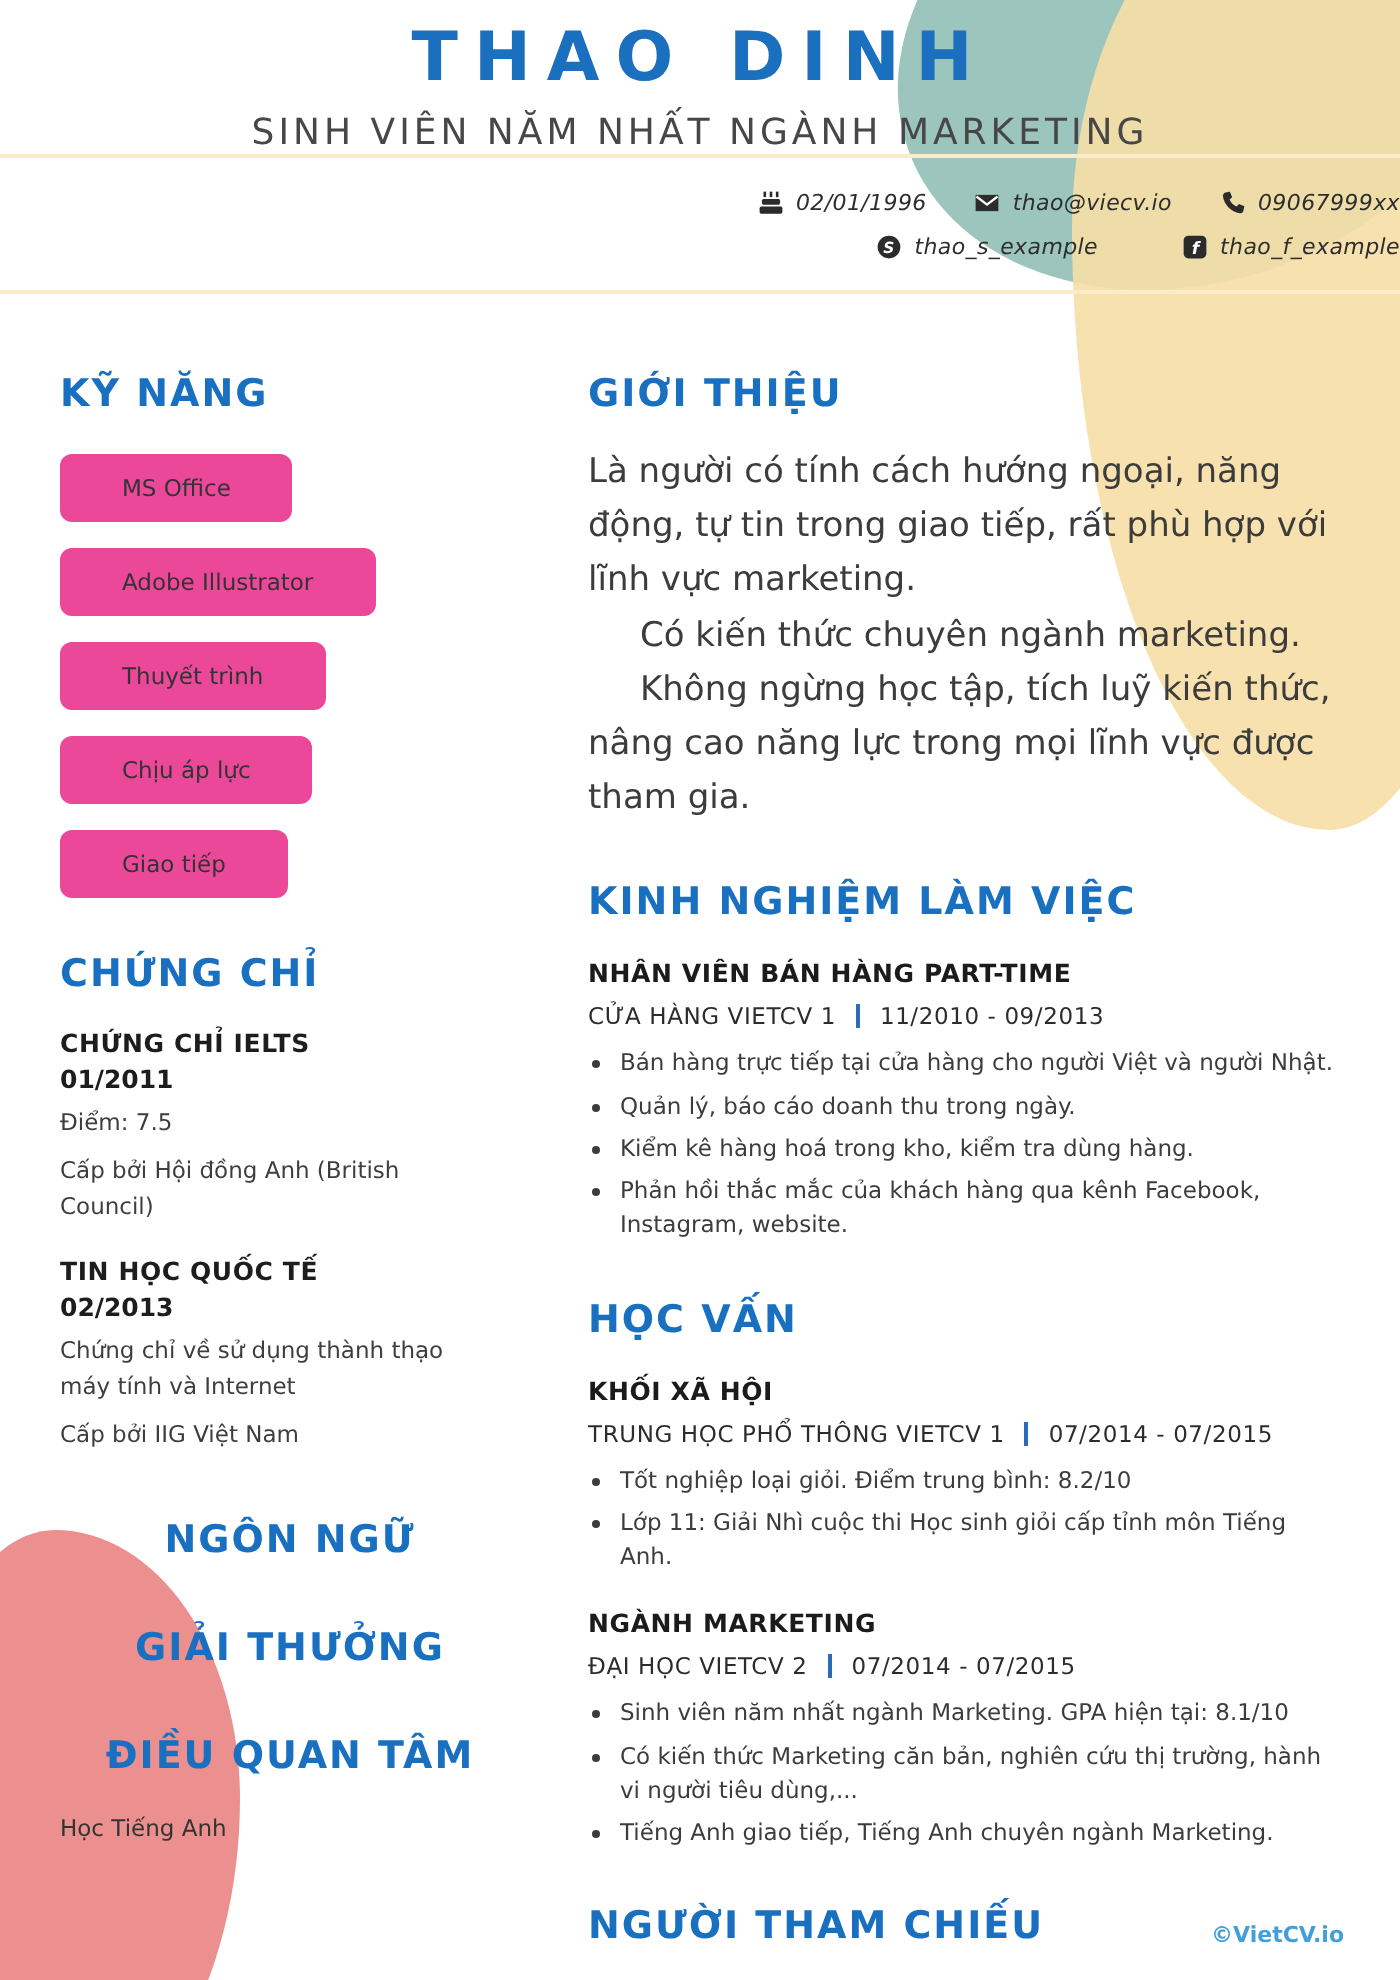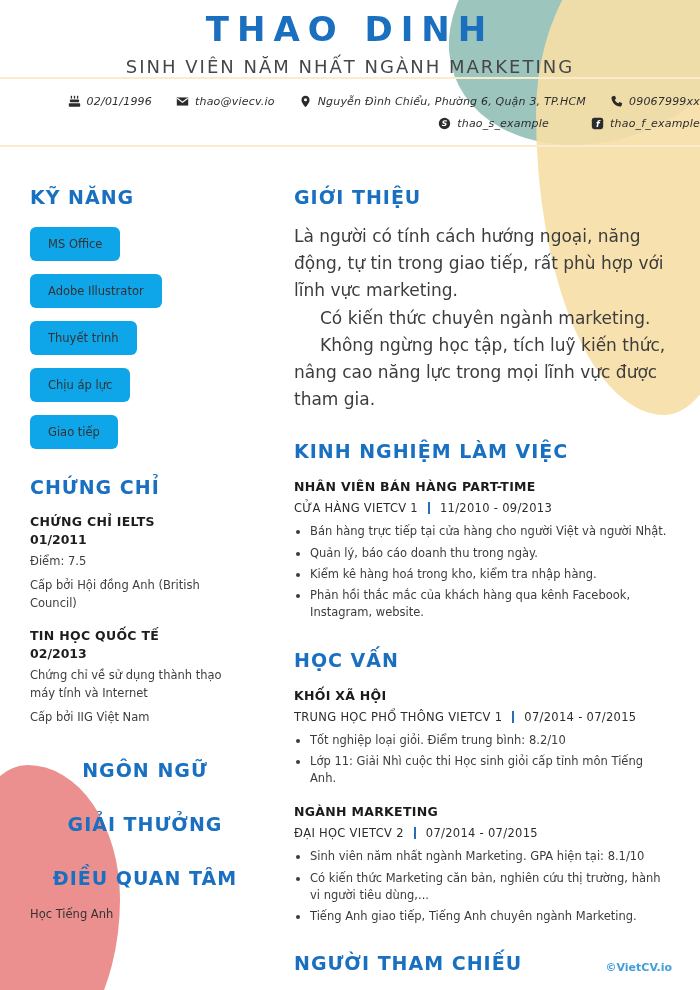--- a/index.html
+++ b/index.html
@@ -41,22 +41,22 @@
   .contact-item { display:inline-flex; align-items:center; gap:6px;
     font-size:11px; color:#2e2e2e; letter-spacing:.2px; }
   .contact-item svg { flex:none; }
   
   .columns { display:flex; padding:39px 28px 0 30px; gap:34px; }
   .col-left  { width:230px; flex:none; }
   .col-right { flex:1; min-width:0; }
   h2.sec { font-size:19px; font-weight:bold; color:#1a70c0; letter-spacing:1px; }
   
   .pills { margin-top:19px; }
-  .pill { width:fit-content; background:#0ea5e9; border-radius:6px;
-    padding:10px 18px; font-size:11.5px; color:#333; margin-bottom:13px; }
+  .pill { width:fit-content; background:#ec4899; border-radius:6px;
+    padding:10px 31px; font-size:11.5px; color:#333; margin-bottom:13px; }
   .cert-block { margin-top:16px; }
   .cert-title { font-size:12.5px; font-weight:bold; color:#1d1d1d; letter-spacing:.3px; }
   .cert-date  { font-size:12.5px; font-weight:bold; color:#1d1d1d; margin-top:3px; }
   .cert-line  { font-size:11.5px; color:#3e3e3e; line-height:1.55; margin-top:6px; max-width:205px; }
   .gap-sec   { margin-top:27px; }
   .gap-sec-lg{ margin-top:32px;text-align:center; }
   .interest-item { font-size:11.5px; color:#333; margin-top:17px; max-width:150px; line-height:1.5; }
   
   .about-text { margin-top:15px; font-size:17px; line-height:1.6; color:#3c3c3c; }
   .about-text p.indent { text-indent:26px; }
@@ -99,27 +99,20 @@
         </span>
         <span class="contact-item">
           <svg width="13" height="13" viewBox="0 0 16 16" fill="none" stroke="#2b2b2b" stroke-width="1.8">
               <rect x="1" y="3" width="14" height="10" fill="#2b2b2b" stroke="none"></rect>
               <path d="M1.5 4 L8 9 L14.5 4" stroke="#ffffff" stroke-width="1.4" fill="none"></path>
             </svg>
           <span>thao@viecv.io</span>
         </span>
         <span class="contact-item">
           <svg width="13" height="13" viewBox="0 0 16 16">
-              <path d="M8 1 C5 1 3 3.2 3 6 C3 9.6 8 15 8 15 C8 15 13 9.6 13 6 C13 3.2 11 1 8 1 Z" fill="#2b2b2b"></path>
-              <circle cx="8" cy="5.8" r="1.9" fill="#ffffff"></circle>
-            </svg>
-          <span>Nguyễn Đình Chiểu, Phường 6, Quận 3, TP.HCM</span>
-        </span>
-        <span class="contact-item">
-          <svg width="13" height="13" viewBox="0 0 16 16">
               <path d="M3.4 1.6 L6.1 1 L7.5 4.4 L5.9 5.9 C6.7 7.9 8.2 9.4 10.2 10.2 L11.7 8.6 L15 10 L14.4 12.7 C14.2 13.7 13.2 14.4 12.2 14.3 C6.8 13.5 2.6 9.3 1.8 3.9 C1.7 2.9 2.4 1.8 3.4 1.6 Z" fill="#2b2b2b"></path>
             </svg>
           <span>09067999xx</span>
         </span>
       </div>
       <div class="contact-row social">
         <span class="contact-item">
           <svg width="13" height="13" viewBox="0 0 16 16">
               <circle cx="8" cy="8" r="7" fill="#2b2b2b"></circle>
               <text x="8" y="11.4" font-size="9.5" font-weight="bold" text-anchor="middle" fill="#ffffff" font-family="DejaVu Sans, sans-serif">S</text>
@@ -180,21 +173,21 @@
         <h2 class="sec gap-sec">KINH NGHIỆM LÀM VIỆC</h2>
         <div class="job-title">NHÂN VIÊN BÁN HÀNG PART-TIME</div>
         <div class="org-line">
           <span>CỬA HÀNG VIETCV 1</span>
           <span class="sep"></span>
           <span>11/2010 - 09/2013</span>
         </div>
         <ul class="bullets">
           <li>Bán hàng trực tiếp tại cửa hàng cho người Việt và người Nhật.</li>
           <li>Quản lý, báo cáo doanh thu trong ngày.</li>
-          <li>Kiểm kê hàng hoá trong kho, kiểm tra nhập hàng.</li>
+          <li>Kiểm kê hàng hoá trong kho, kiểm tra dùng hàng.</li>
           <li>Phản hồi thắc mắc của khách hàng qua kênh Facebook, Instagram, website.</li>
         </ul>
 
         <h2 class="sec gap-sec">HỌC VẤN</h2>
         <div class="job-title">KHỐI XÃ HỘI</div>
         <div class="org-line">
           <span>TRUNG HỌC PHỔ THÔNG VIETCV 1</span>
           <span class="sep"></span>
           <span>07/2014 - 07/2015</span>
         </div>

